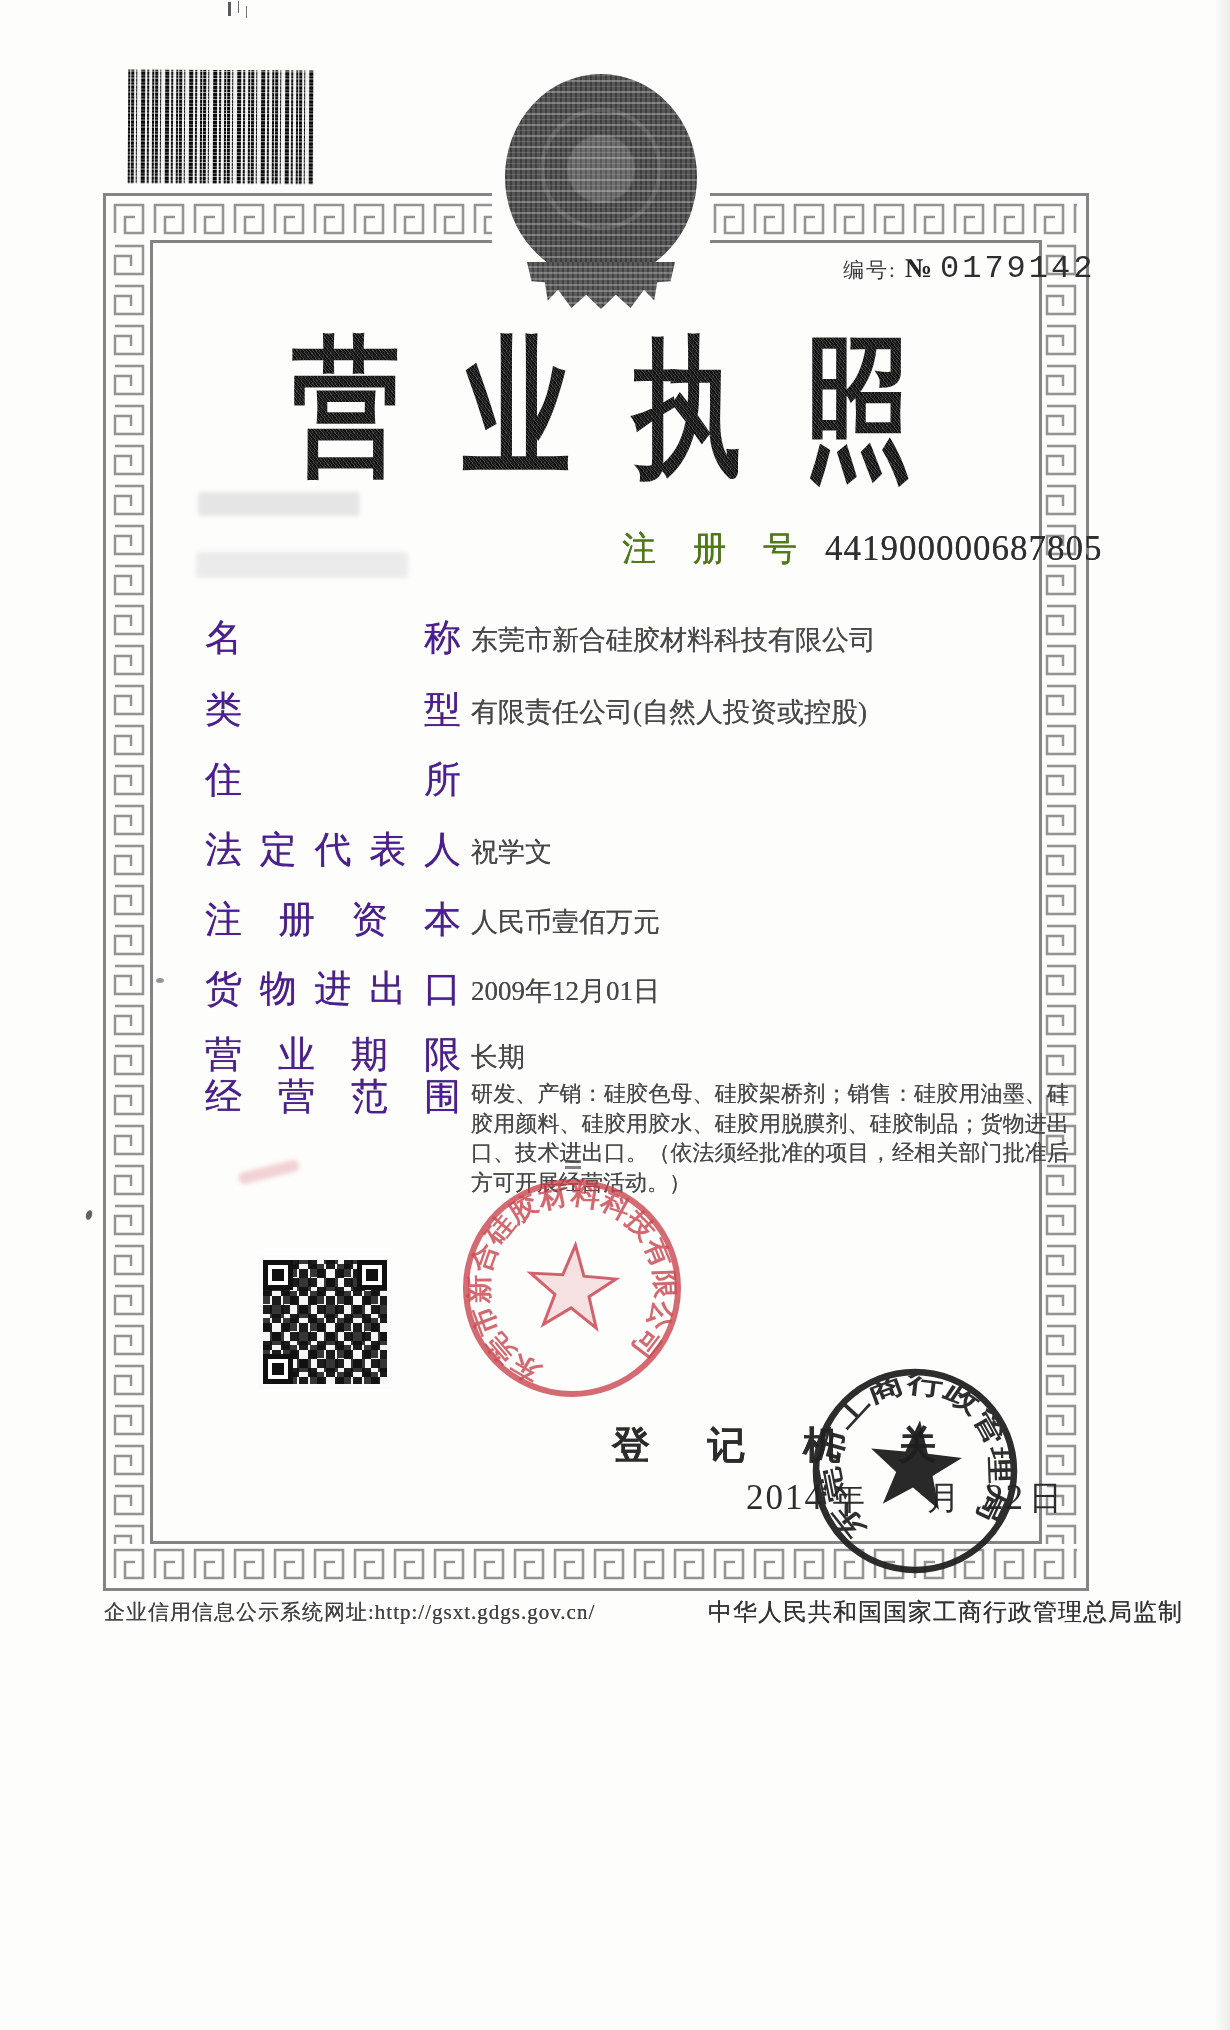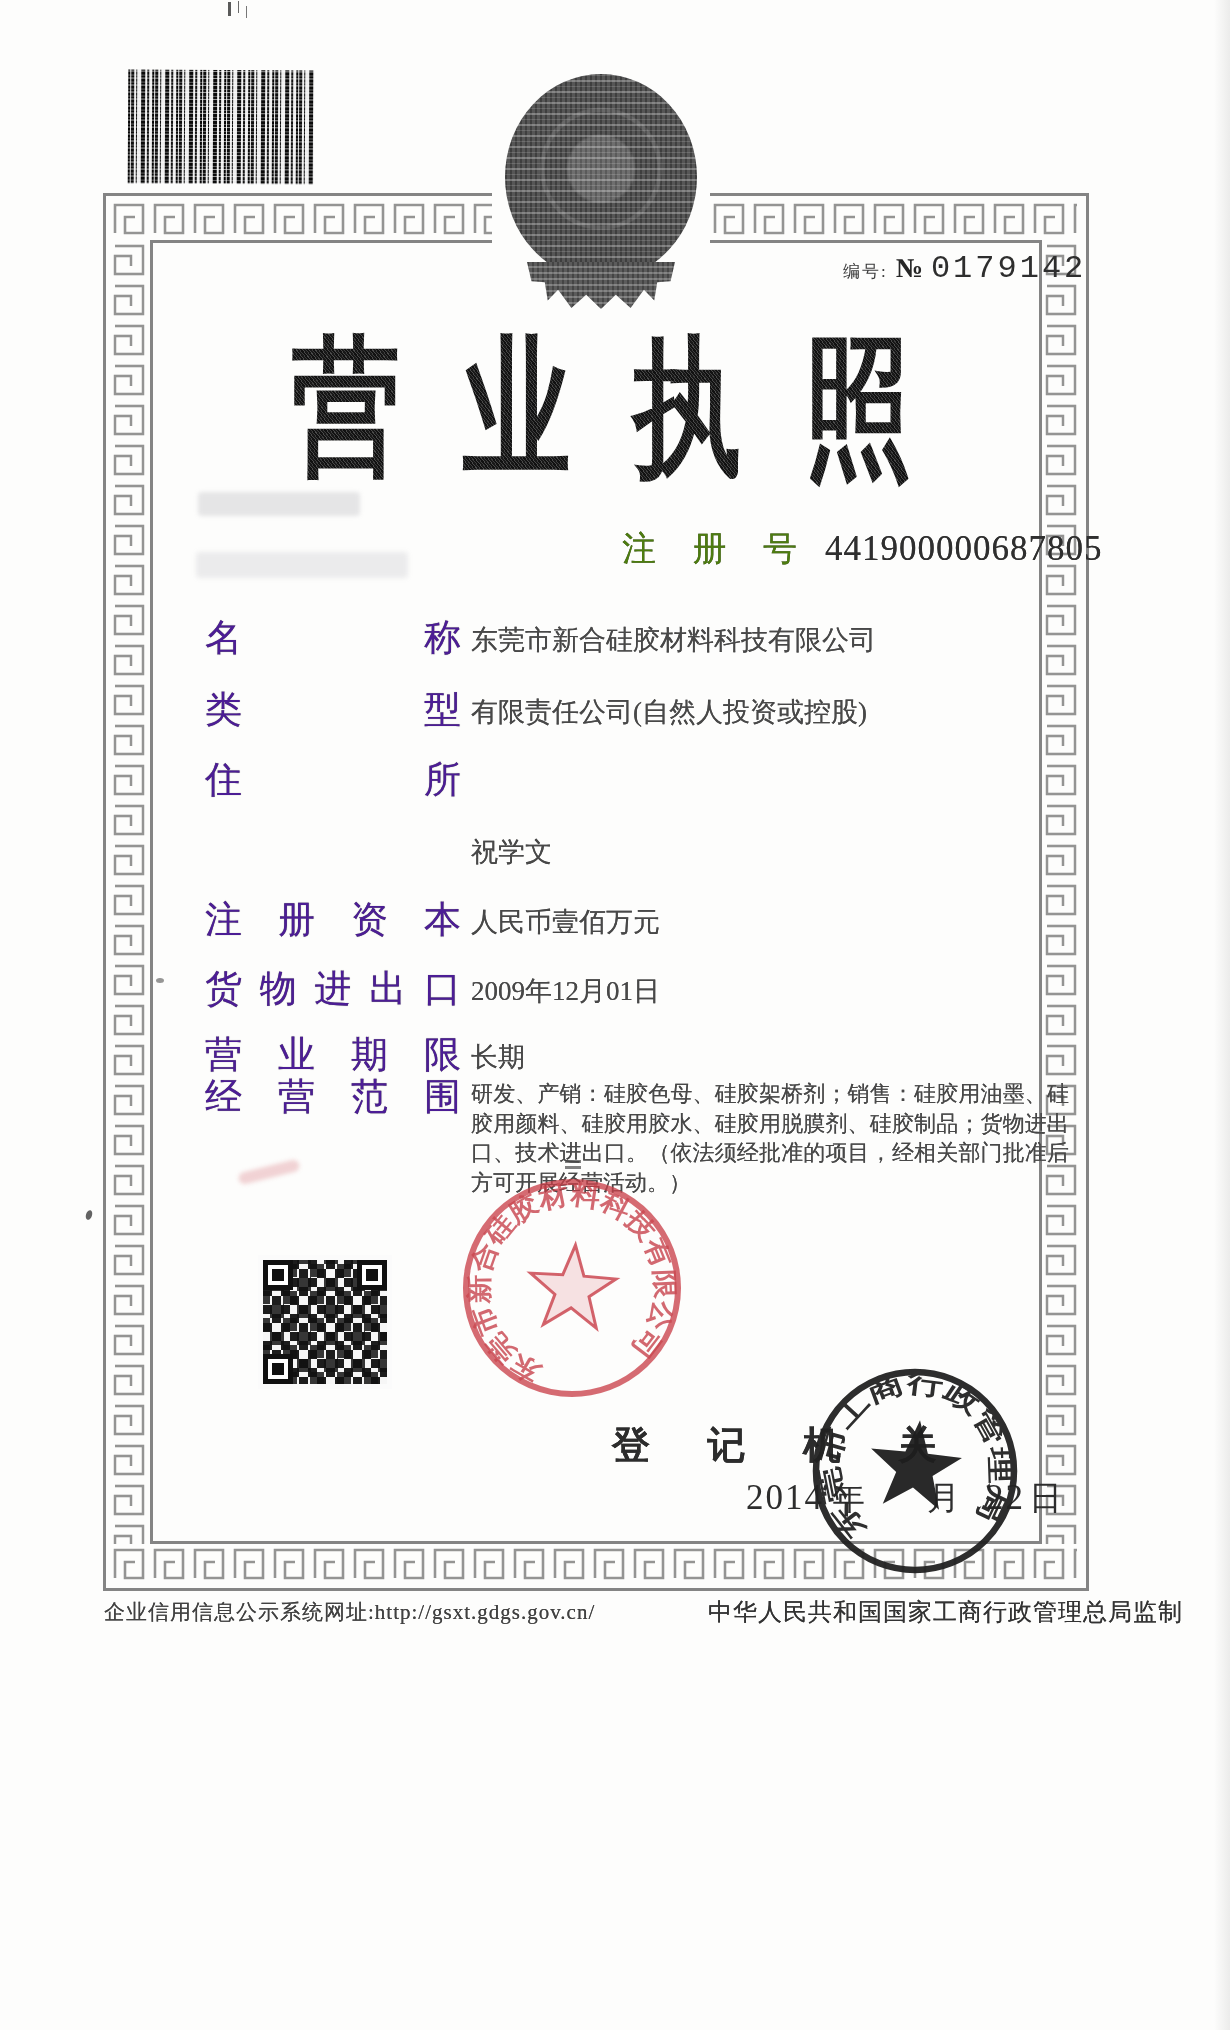--- a/index.html
+++ b/index.html
@@ -42,21 +42,21 @@
     clip-path:polygon(0% 0%,100% 0%,97% 40%,88% 42%,86% 80%,79% 58%,70% 96%,60% 68%,50% 98%,40% 68%,30% 96%,21% 58%,14% 80%,12% 42%,3% 40%);
     filter:blur(.5px);}
 
   
   .frame-outer{left:103px;top:193px;width:980px;height:1392px;border:3px solid #6f6f6f;opacity:.85;}
   .frame-inner{left:150px;top:240px;width:886px;height:1298px;border:3px solid #6f6f6f;opacity:.85;}
   svg.strip{position:absolute;opacity:.8;}
 
   
   .serial{left:843px;top:250px;white-space:nowrap;}
-  .serial .lbl{font-size:17px;color:#3a3a3a;letter-spacing:2px;}
+  .serial .lbl{font-size:21px;color:#3a3a3a;letter-spacing:2px;}
   .serial .no-sym{font-size:27px;font-weight:700;color:#262626;margin-left:8px;}
   .serial .no-val{font-family:"Liberation Mono","DejaVu Sans Mono",monospace;font-size:32px;color:#2e2e2e;letter-spacing:3px;margin-left:8px;}
 
   
   .title{left:292px;top:326px;font-size:150px;line-height:1.1;font-weight:900;white-space:nowrap;
     letter-spacing:87px;transform:scaleX(.72);transform-origin:left top;
     color:transparent;
     background-image:repeating-linear-gradient(43deg,#181818 0 2px,#3d3d3d 2px 3px,#111 3px 5px,#4a4a4a 5px 6px);
     -webkit-background-clip:text;background-clip:text;
     filter:blur(.45px);}
@@ -170,20 +170,21 @@
     <div class="fvalue">东莞市新合硅胶材料科技有限公司</div>
   </div>
   <div class="row" style="top:685px;">
     <span class="flabel">类型</span>
     <div class="fvalue">有限责任公司(自然人投资或控股)</div>
   </div>
   <div class="row" style="top:755px;">
     <span class="flabel">住所</span>
   </div>
   <div class="row" style="top:825px;">
+    <span class="flabel">法定代表人</span>
     <div class="fvalue">祝学文</div>
   </div>
   <div class="row" style="top:895px;">
     <span class="flabel">注册资本</span>
     <div class="fvalue">人民币壹佰万元</div>
   </div>
   <div class="row" style="top:964px;">
     <span class="flabel">货物进出口</span>
     <div class="fvalue">2009年12月01日</div>
   </div>

